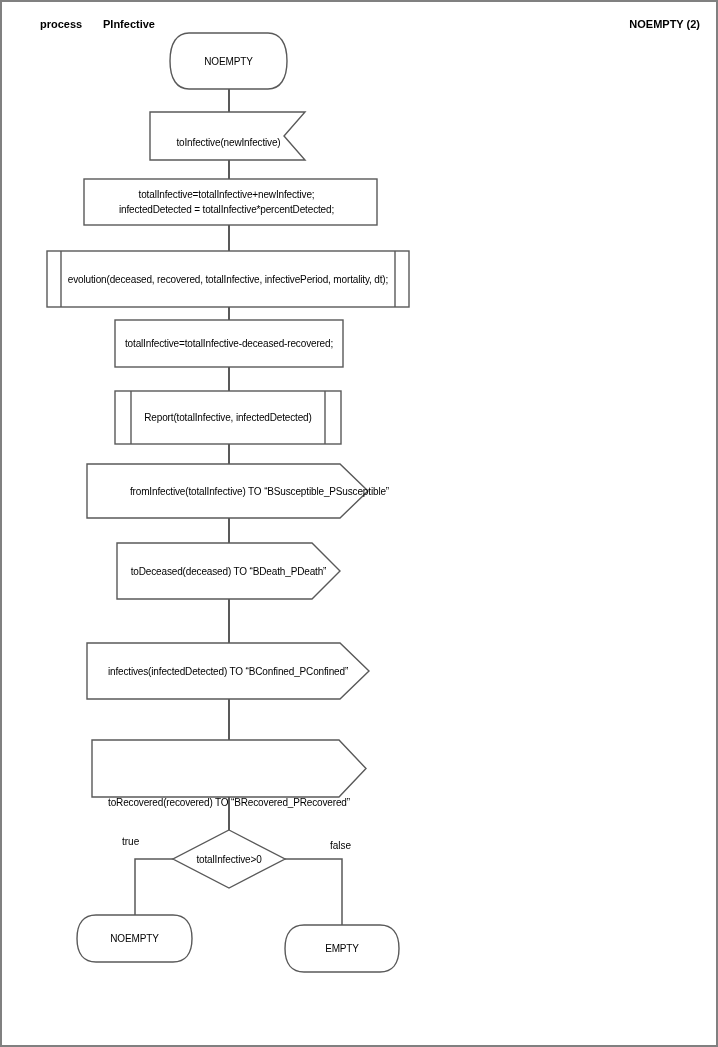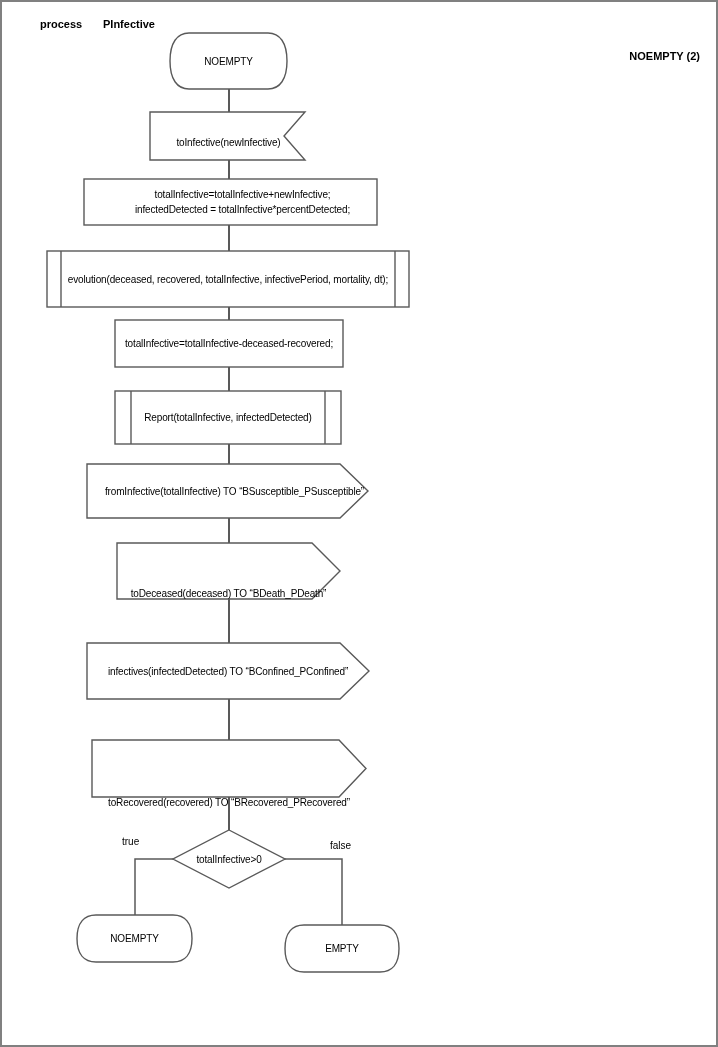--- a/index.html
+++ b/index.html
@@ -92,40 +92,40 @@
       <polygon points="85,641 338,641 367,669 338,697 85,697"></polygon>
       <polygon points="90,738 337,738 364,766.5 337,795 90,795"></polygon>
       <polygon points="227,828 283,857 227,886 171,857"></polygon>
       <path d="M 94,913 L 171,913 C 183,913 190,921 190,936.5 C 190,952 183,960 171,960 L 94,960 C 82,960 75,952 75,936.5 C 75,921 82,913 94,913 Z"></path>
       <path d="M 302,923 L 378,923 C 390,923 397,931 397,946.5 C 397,962 390,970 378,970 L 302,970 C 290,970 283,962 283,946.5 C 283,931 290,923 302,923 Z"></path>
     </g>
   </svg>
 
   <div class="hdr" style="left:25px;">process</div>
   <div class="hdr" style="left:88px;">PInfective</div>
-  <div class="hdr" style="right:16px;margin-top:32px;">NOEMPTY (2)</div>
+  <div class="hdr" style="right:16px;">NOEMPTY (2)</div>
 
   <div class="lbl" style="left:168px;top:31px;width:117px;height:56px;">NOEMPTY</div>
 
   <div class="lbl" style="left:148px;top:110px;width:157px;height:48px;margin-top:6px;">toInfective(newInfective)</div>
 
-  <div class="lbl multi" style="left:96px;top:177px;width:289px;height:46px;">
+  <div class="lbl multi" style="left:80px;top:177px;width:289px;height:46px;">
     <div>totalInfective=totalInfective+newInfective;</div>
     <div>infectedDetected = totalInfective*percentDetected;</div>
   </div>
 
   <div class="lbl" style="left:45px;top:249px;width:362px;height:56px;border-radius:14px;">evolution(deceased, recovered, totalInfective, infectivePeriod, mortality, dt);</div>
 
   <div class="lbl" style="left:113px;top:318px;width:228px;height:47px;">totalInfective=totalInfective-deceased-recovered;</div>
 
   <div class="lbl" style="left:113px;top:389px;width:226px;height:53px;">Report(totalInfective, infectedDetected)</div>
 
-  <div class="lbl" style="left:92px;top:462px;width:281px;height:54px;">fromInfective(totalInfective) TO “BSusceptible_PSusceptible”</div>
+  <div class="lbl" style="left:85px;top:462px;width:281px;height:54px;padding-left:32px;">fromInfective(totalInfective) TO “BSusceptible_PSusceptible”</div>
 
-  <div class="lbl" style="left:115px;top:541px;width:223px;height:56px;margin-top:22px;">toDeceased(deceased) TO “BDeath_PDeath”</div>
+  <div class="lbl" style="left:115px;top:541px;width:223px;height:56px;">toDeceased(deceased) TO “BDeath_PDeath”</div>
 
   <div class="lbl" style="left:85px;top:641px;width:282px;height:56px;">infectives(infectedDetected) TO “BConfined_PConfined”</div>
 
   <div class="lbl" style="left:90px;top:738px;width:274px;height:57px;margin-top:34px;">toRecovered(recovered) TO “BRecovered_PRecovered”</div>
 
   <div class="lbl" style="left:169px;top:827px;width:116px;height:60px;">totalInfective&gt;0</div>
 
   <div class="branch-lbl" style="left:120px;top:834px;">true</div>
   <div class="branch-lbl" style="left:328px;top:838px;">false</div>
 

